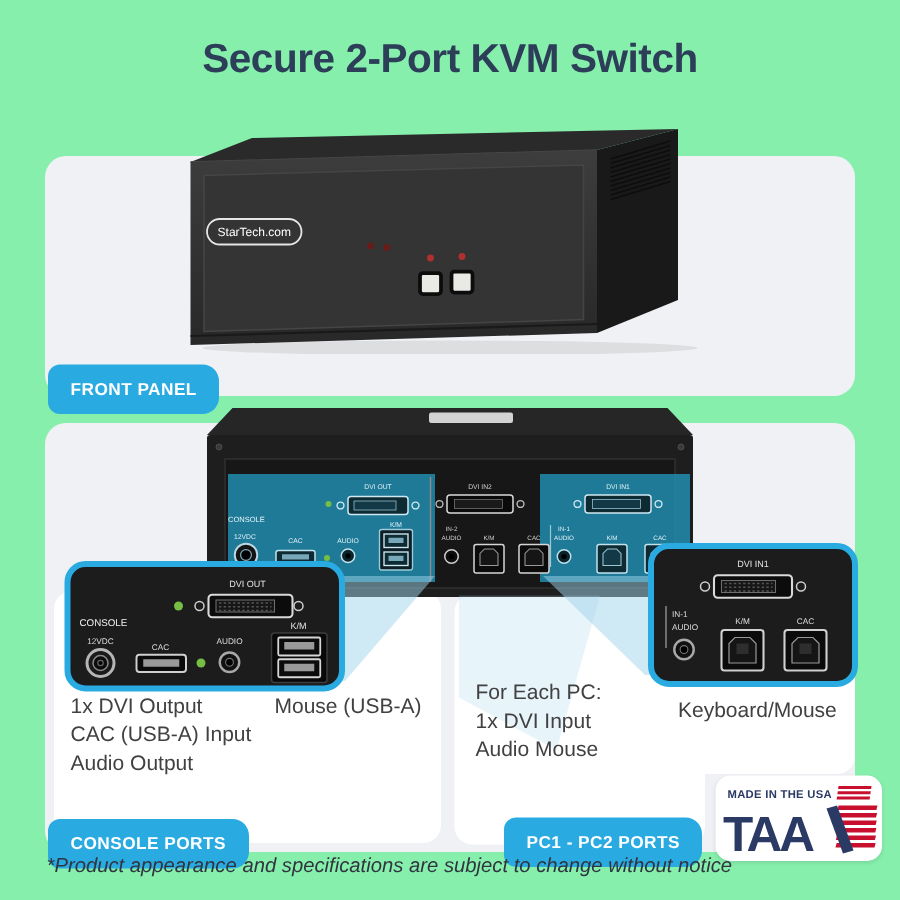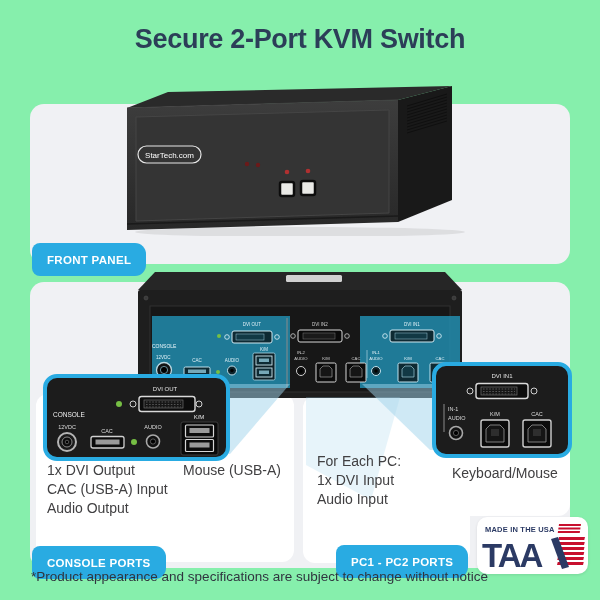--- a/index.html
+++ b/index.html
@@ -10,21 +10,21 @@
   .subcard{background:#ffffff;border-radius:12px;}
   #page-title{left:0;top:24px;width:600px;text-align:center;font-size:27px;font-weight:bold;
               color:#2c3e58;letter-spacing:-0.3px;}
   .caption{font-size:14px;line-height:19px;color:#414042;}
   .caption .bold{font-weight:normal;}
   .front-caption{font-size:14.5px;line-height:19px;color:#4d4f53;text-align:center;}
   .badge{display:inline-flex;align-items:center;justify-content:center;height:23px;
          padding:5px 15px;background:#29abe2;color:#fff;font-weight:bold;font-size:11.5px;
          letter-spacing:0.3px;border-radius:8px 11px 11px 8px;white-space:nowrap;}
   .callout{box-sizing:border-box;background:#1c1c1c;border:4px solid #29abe2;border-radius:14px;}
-  #footer-note{left:31px;top:569px;width:560px;font-size:13.5px;color:#30353f;}
+  #footer-note{left:31px;top:569px;width:560px;font-size:13.5px;font-style:italic;color:#30353f;}
   #taa-box{left:477px;top:517px;width:111px;height:57px;background:#fff;border-radius:10px;
            box-shadow:0 1px 3px rgba(0,0,0,0.10);}
   svg{display:block;}
   svg text{font-family:"Liberation Sans",sans-serif;}
 </style>
 </head>
 <body>
 
 <div id="page">
 
@@ -261,21 +261,21 @@
     <div>1x DVI Output</div>
     <div>CAC (USB-A) Input</div>
     <div>Audio Output</div>
   </div>
   <div class="abs caption" style="left:183px;top:461px;width:120px;">
     <div>Mouse (USB-A)</div>
   </div>
   <div class="abs caption" style="left:317px;top:452px;width:130px;">
     <div class="bold">For Each PC:</div>
     <div>1x DVI Input</div>
-    <div>Audio Input</div>
+    <div>Audio Mouse</div>
   </div>
   <div class="abs caption" style="left:452px;top:464px;width:120px;">
     <div>Keyboard/Mouse</div>
   </div>
 
   <div class="abs badge" style="left:32px;top:546px;">CONSOLE PORTS</div>
   <div class="abs badge" style="left:336px;top:545px;">PC1 - PC2 PORTS</div>
 
   <div id="taa-box" class="abs">
     <svg width="111" height="57" viewBox="0 0 111 57">

